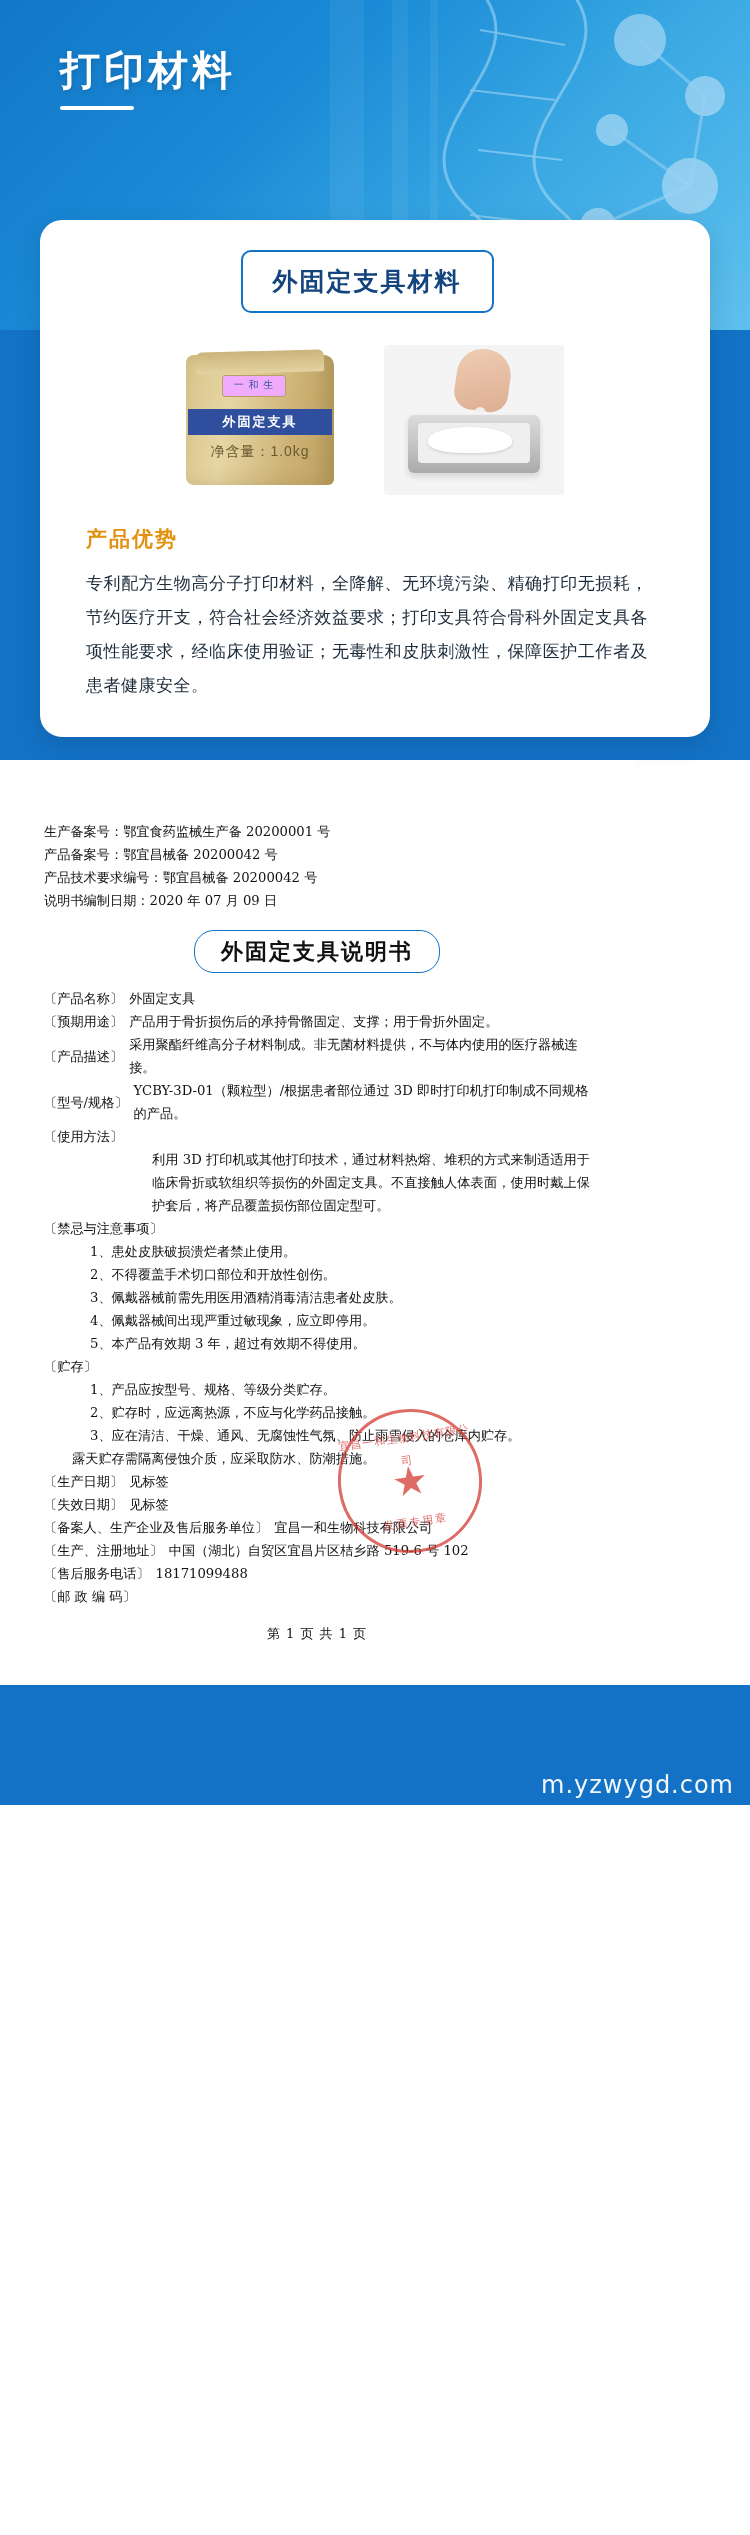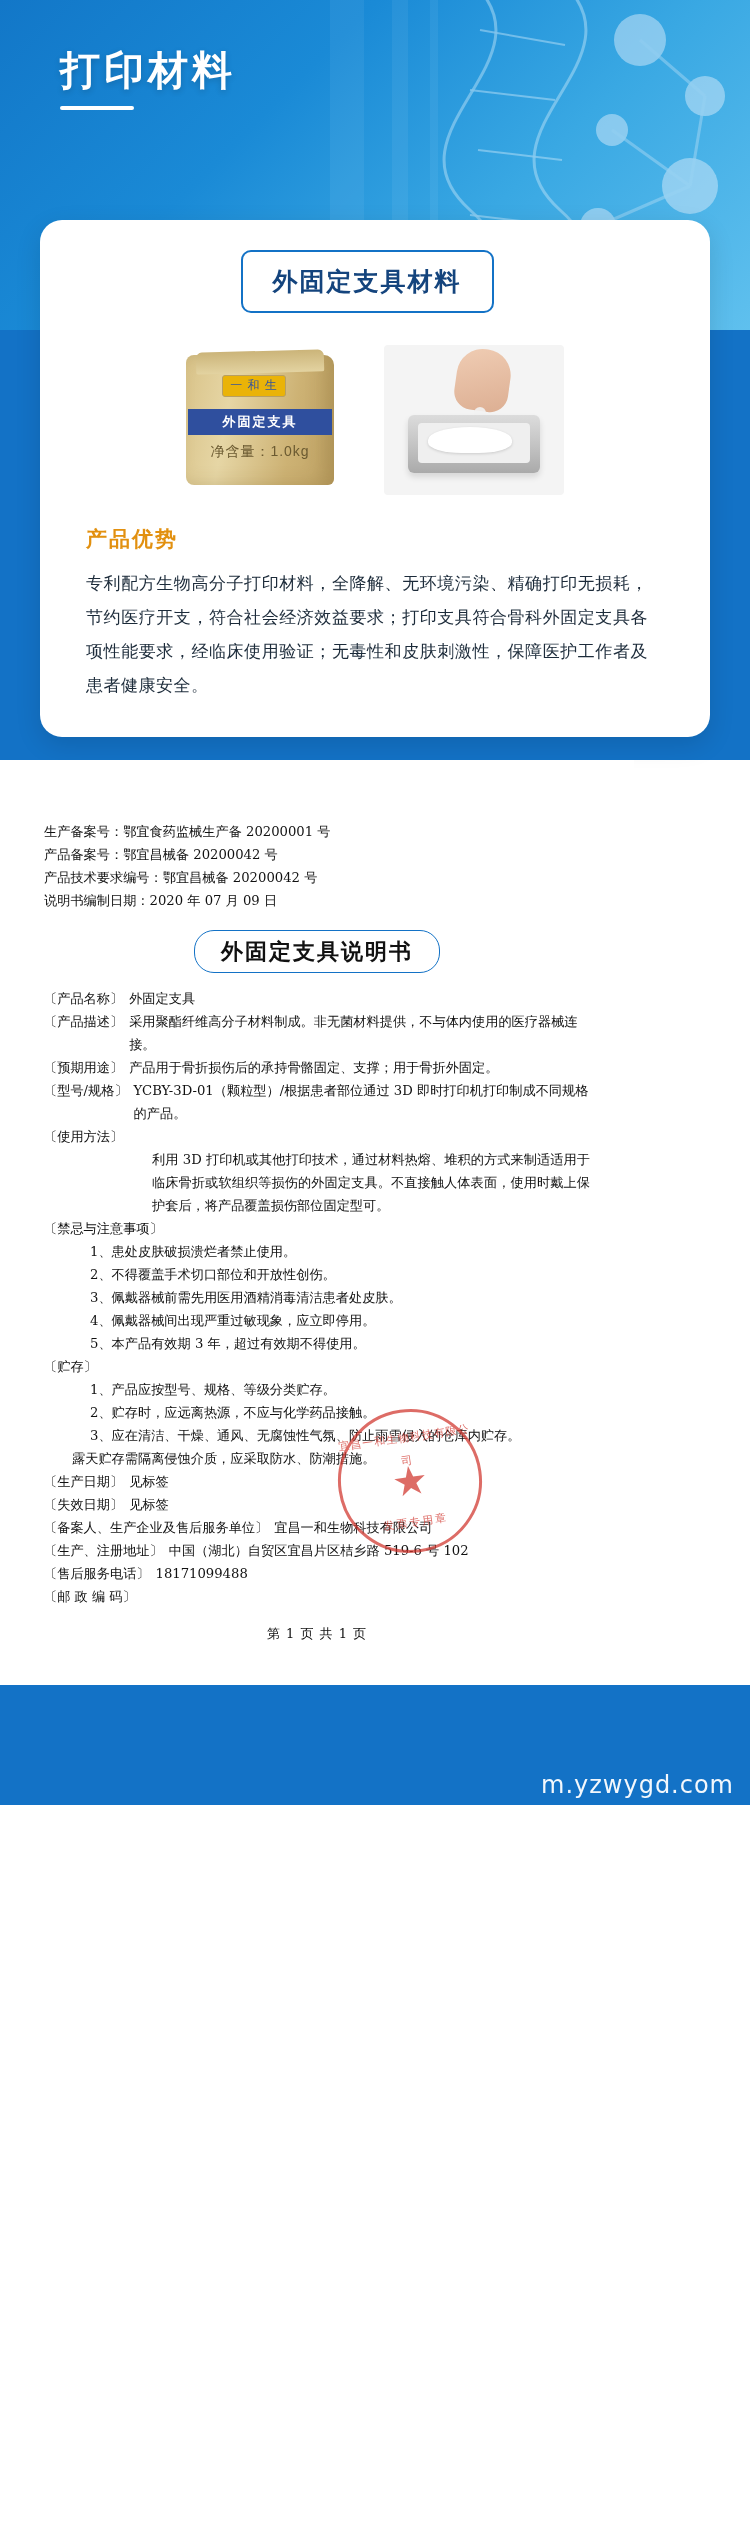--- a/index.html
+++ b/index.html
@@ -140,24 +140,24 @@
     text-align: center;
     line-height: 26px;
     font-weight: bold;
   }
   .bag-logo {
     position: absolute;
     left: 52px;
     top: 30px;
     width: 62px;
     height: 20px;
-    background: #eab308;
+    background: #f0abfc;
     border: 1px solid #b79f63;
     border-radius: 3px;
-    font-size: 12px;
+    font-size: 10px;
     color: #35559e;
     text-align: center;
     line-height: 18px;
     letter-spacing: 1px;
   }
   .bag-sub {
     position: absolute;
     left: 18px;
     top: 98px;
     width: 144px;
@@ -264,21 +264,21 @@
     border: 1.5px solid #1372c6;
     border-radius: 20px;
     padding: 9px 26px;
     font-size: 22px;
     font-weight: bold;
     letter-spacing: 2px;
     color: #111111;
   }
   .row {
     display: flex;
-    align-items: flex-start;
+    align-items: center;
   }
   .row .lbl {
     flex: 0 0 auto;
     white-space: nowrap;
   }
   .row .val {
     flex: 1 1 auto;
     padding-left: 6px;
   }
   .indent1 {
@@ -446,26 +446,26 @@
 
       <div class="doc-title-wrap">
         <div class="doc-title">外固定支具说明书</div>
       </div>
 
       <div class="row">
         <span class="lbl">〔产品名称〕</span>
         <span class="val">外固定支具</span>
       </div>
       <div class="row">
+        <span class="lbl">〔预期用途〕</span>
+        <span class="val">产品用于骨折损伤后的承持骨骼固定、支撑；用于骨折外固定。</span>
+      </div>
+      <div class="row">
         <span class="lbl">〔产品描述〕</span>
         <span class="val">采用聚酯纤维高分子材料制成。非无菌材料提供，不与体内使用的医疗器械连接。</span>
-      </div>
-      <div class="row">
-        <span class="lbl">〔预期用途〕</span>
-        <span class="val">产品用于骨折损伤后的承持骨骼固定、支撑；用于骨折外固定。</span>
       </div>
       <div class="row">
         <span class="lbl">〔型号/规格〕</span>
         <span class="val">YCBY-3D-01（颗粒型）/根据患者部位通过 3D 即时打印机打印制成不同规格的产品。</span>
       </div>
 
       <div>〔使用方法〕</div>
       <div class="block-ind">利用 3D 打印机或其他打印技术，通过材料热熔、堆积的方式来制适适用于临床骨折或软组织等损伤的外固定支具。不直接触人体表面，使用时戴上保护套后，将产品覆盖损伤部位固定型可。</div>
 
       <div>〔禁忌与注意事项〕</div>

